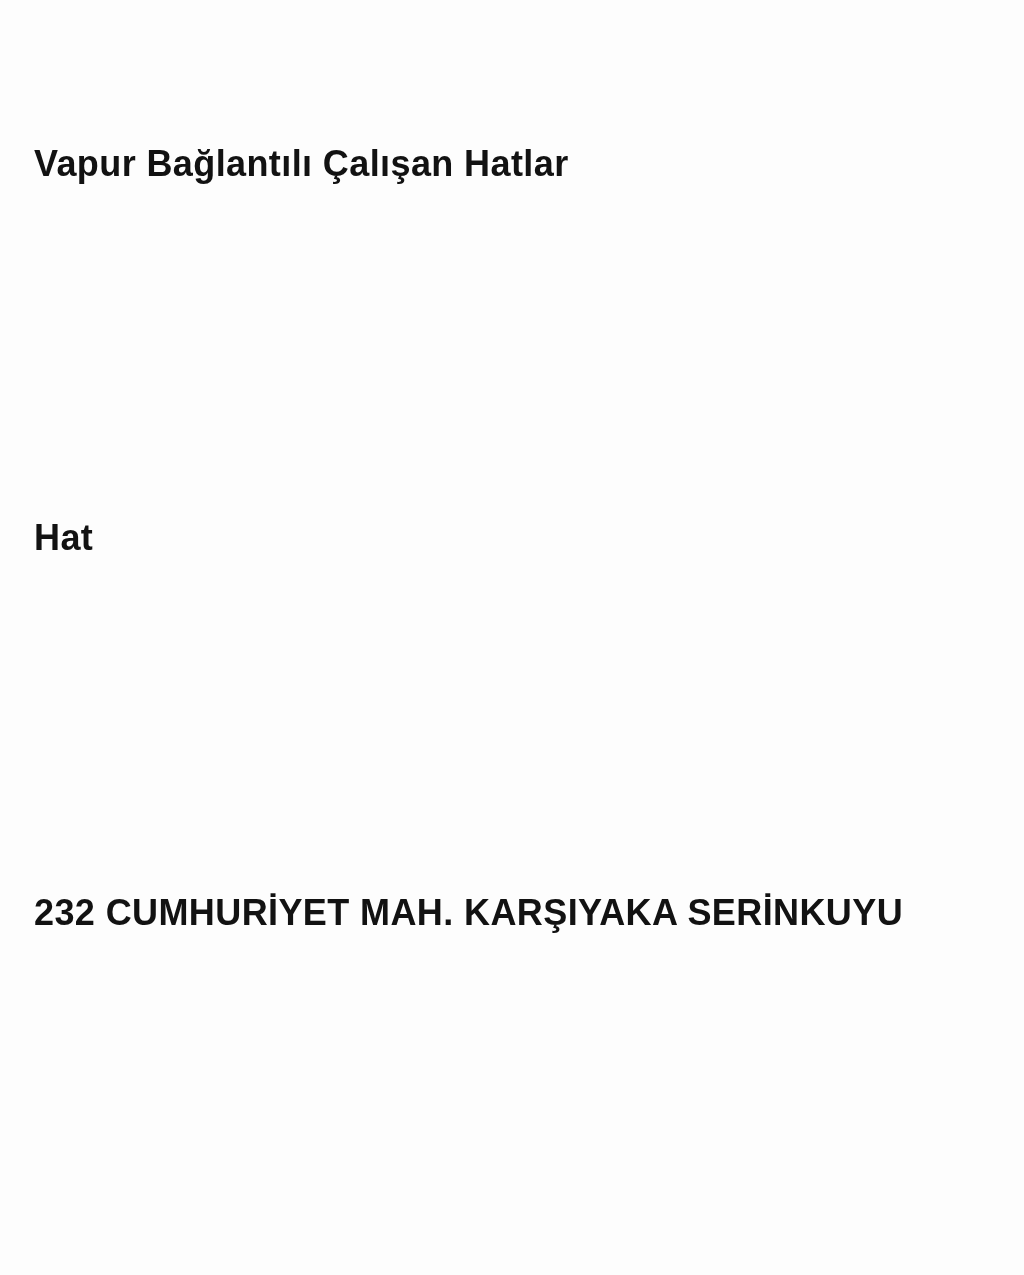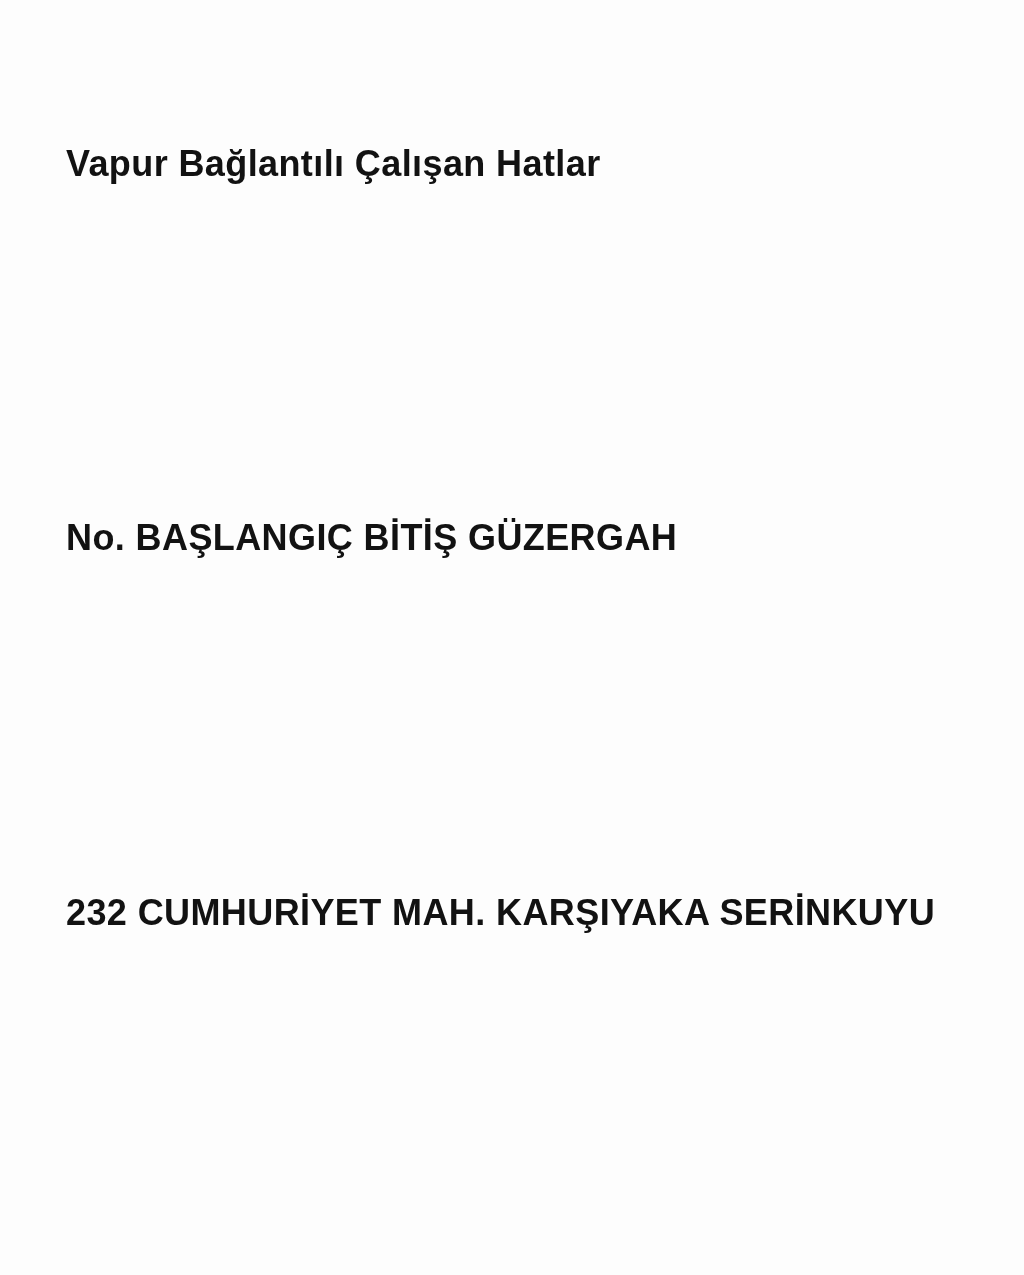--- a/index.html
+++ b/index.html
@@ -20,36 +20,35 @@
     font-family: "Liberation Sans", sans-serif;
     font-weight: 700;
     font-size: 36px;
     line-height: 46.85px;
     letter-spacing: 0.4px;
     white-space: pre; 
   }
   .line {
     height: 46.85px;
     overflow: visible;
-    margin-left: 32px;
   }
   .blank {
     height: 46.85px;
   }
 </style>
 </head>
 <body>
 
 <div class="doc">
 
   <div class="line">Vapur Bağlantılı Çalışan Hatlar</div>
 
   <div class="blank"></div>
 
-  <div class="line">No. BAŞLANGIÇ BİTİŞ GÜZERGAH</div>
+  <div class="line">Hat</div>
 
   <div class="blank"></div>
 
   <div class="line">232 CUMHURİYET MAH. KARŞIYAKA SERİNKUYU</div>
   
   
   
   
   
   

